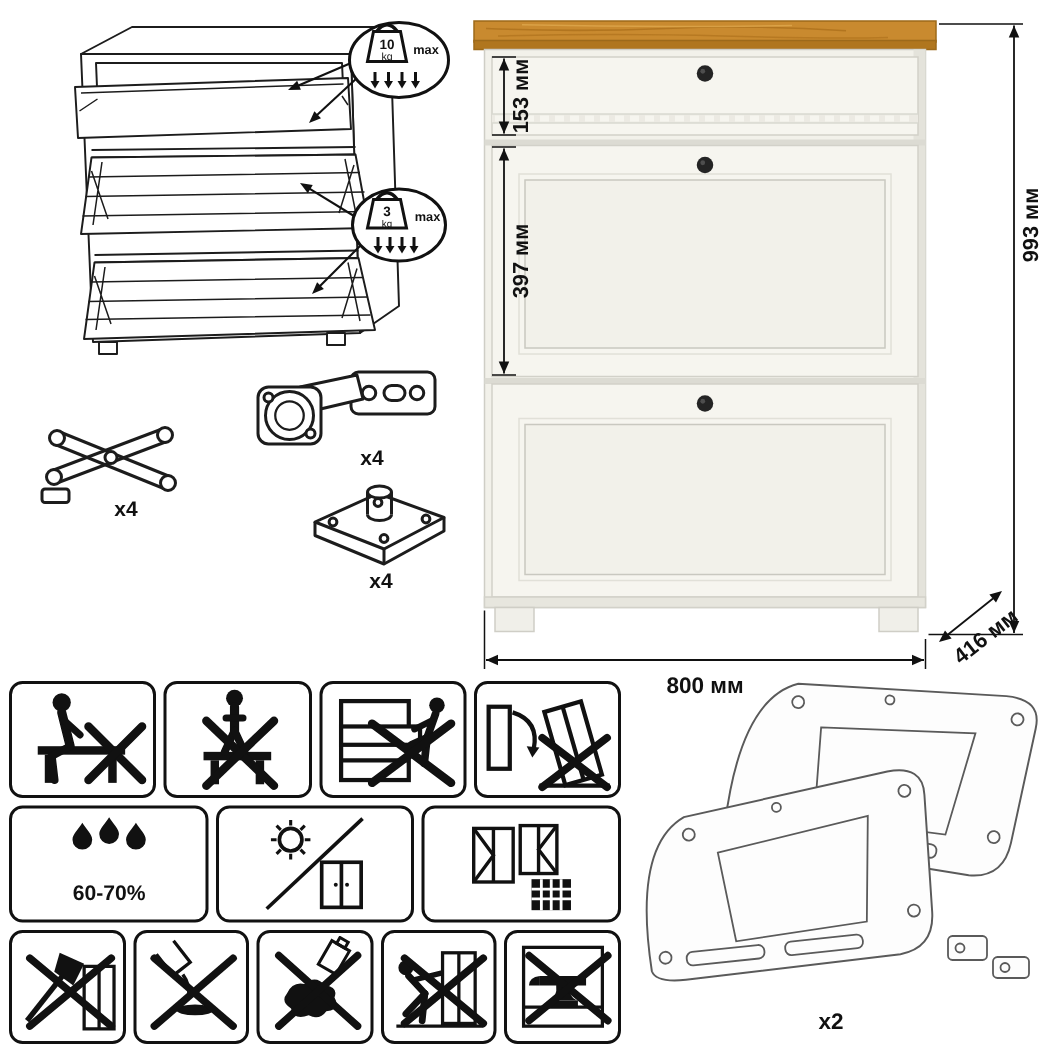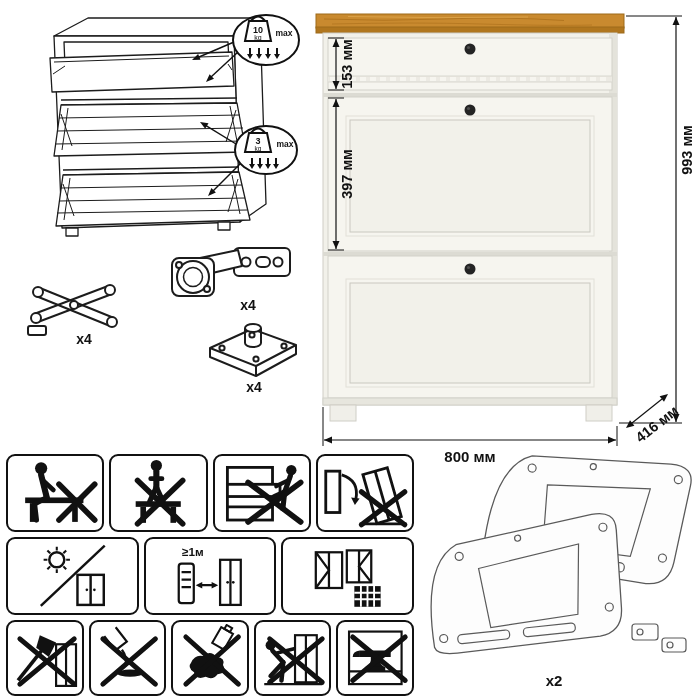--- a/index.html
+++ b/index.html
@@ -322,20 +322,30 @@
             <line x1="44" y1="36" x2="90" y2="71"></line>
               <line x1="90" y1="36" x2="44" y2="71"></line>
           </g>
         </svg>
       </div>
     </div>
 
     <div class="picto-row row-b">
       <div class="picto-cell">
         <svg viewBox="0 0 78 74">
+          <g fill="#111">
+            <path d="M20,8 c3,5 7,8 7,12 a7,7 0 1 1 -14,0 c0,-4 4,-7 7,-12 Z"></path>
+            <path d="M39,4 c3,5 7,8 7,12 a7,7 0 1 1 -14,0 c0,-4 4,-7 7,-12 Z"></path>
+            <path d="M58,8 c3,5 7,8 7,12 a7,7 0 1 1 -14,0 c0,-4 4,-7 7,-12 Z"></path>
+          </g>
+          <text x="39" y="63" text-anchor="middle" font-size="15" font-weight="bold">60-70%</text>
+        </svg>
+      </div>
+      <div class="picto-cell">
+        <svg viewBox="0 0 78 74">
           <g stroke="#111" stroke-width="2.6" fill="none">
             <line x1="5" y1="69" x2="73" y2="5"></line>
             <circle cx="22" cy="20" r="8"></circle>
             <g stroke-width="2.2">
               <line x1="22" y1="6" x2="22" y2="10"></line>
                 <line x1="22" y1="30" x2="22" y2="34"></line>
               <line x1="8" y1="20" x2="12" y2="20"></line>
                 <line x1="32" y1="20" x2="36" y2="20"></line>
               <line x1="12" y1="10" x2="15" y2="13"></line>
                 <line x1="29" y1="27" x2="32" y2="30"></line>
@@ -344,40 +354,20 @@
             </g>
             <rect x="44" y="36" width="28" height="32"></rect>
             <line x1="58" y1="36" x2="58" y2="68"></line>
           </g>
           <circle cx="54" cy="52" r="1.4" fill="#111"></circle>
             <circle cx="62" cy="52" r="1.4" fill="#111"></circle>
         </svg>
       </div>
       <div class="picto-cell">
         <svg viewBox="0 0 78 74">
-          <text x="21" y="16" text-anchor="middle" font-size="12.5" font-weight="bold">≥1м</text>
-          <g stroke="#111" stroke-width="2.4" fill="none">
-            <rect x="6" y="24" width="16" height="42" rx="3"></rect>
-            <line x1="9" y1="33" x2="19" y2="33"></line>
-              <line x1="9" y1="41" x2="19" y2="41"></line>
-              <line x1="9" y1="49" x2="19" y2="49"></line>
-            <line x1="27" y1="47" x2="45" y2="47"></line>
-            <rect x="50" y="20" width="22" height="48"></rect>
-            <line x1="61" y1="20" x2="61" y2="68"></line>
-          </g>
-          <g fill="#111">
-            <polygon points="24,47 31,43.5 31,50.5"></polygon>
-            <polygon points="48,47 41,43.5 41,50.5"></polygon>
-            <circle cx="58" cy="44" r="1.4"></circle>
-              <circle cx="64" cy="44" r="1.4"></circle>
-          </g>
-        </svg>
-      </div>
-      <div class="picto-cell">
-        <svg viewBox="0 0 78 74">
           <g stroke="#111" stroke-width="2.4" fill="none">
             <rect x="5" y="12" width="28" height="38"></rect>
             <line x1="19" y1="12" x2="19" y2="50"></line>
             <path d="M5,12 L19,31 L5,50"></path>
             <rect x="38" y="10" width="26" height="34"></rect>
             <line x1="51" y1="10" x2="51" y2="44"></line>
             <path d="M64,10 L51,27 L64,44"></path>
           </g>
           <g>
             <rect x="46" y="48" width="28" height="22" fill="#111"></rect>

